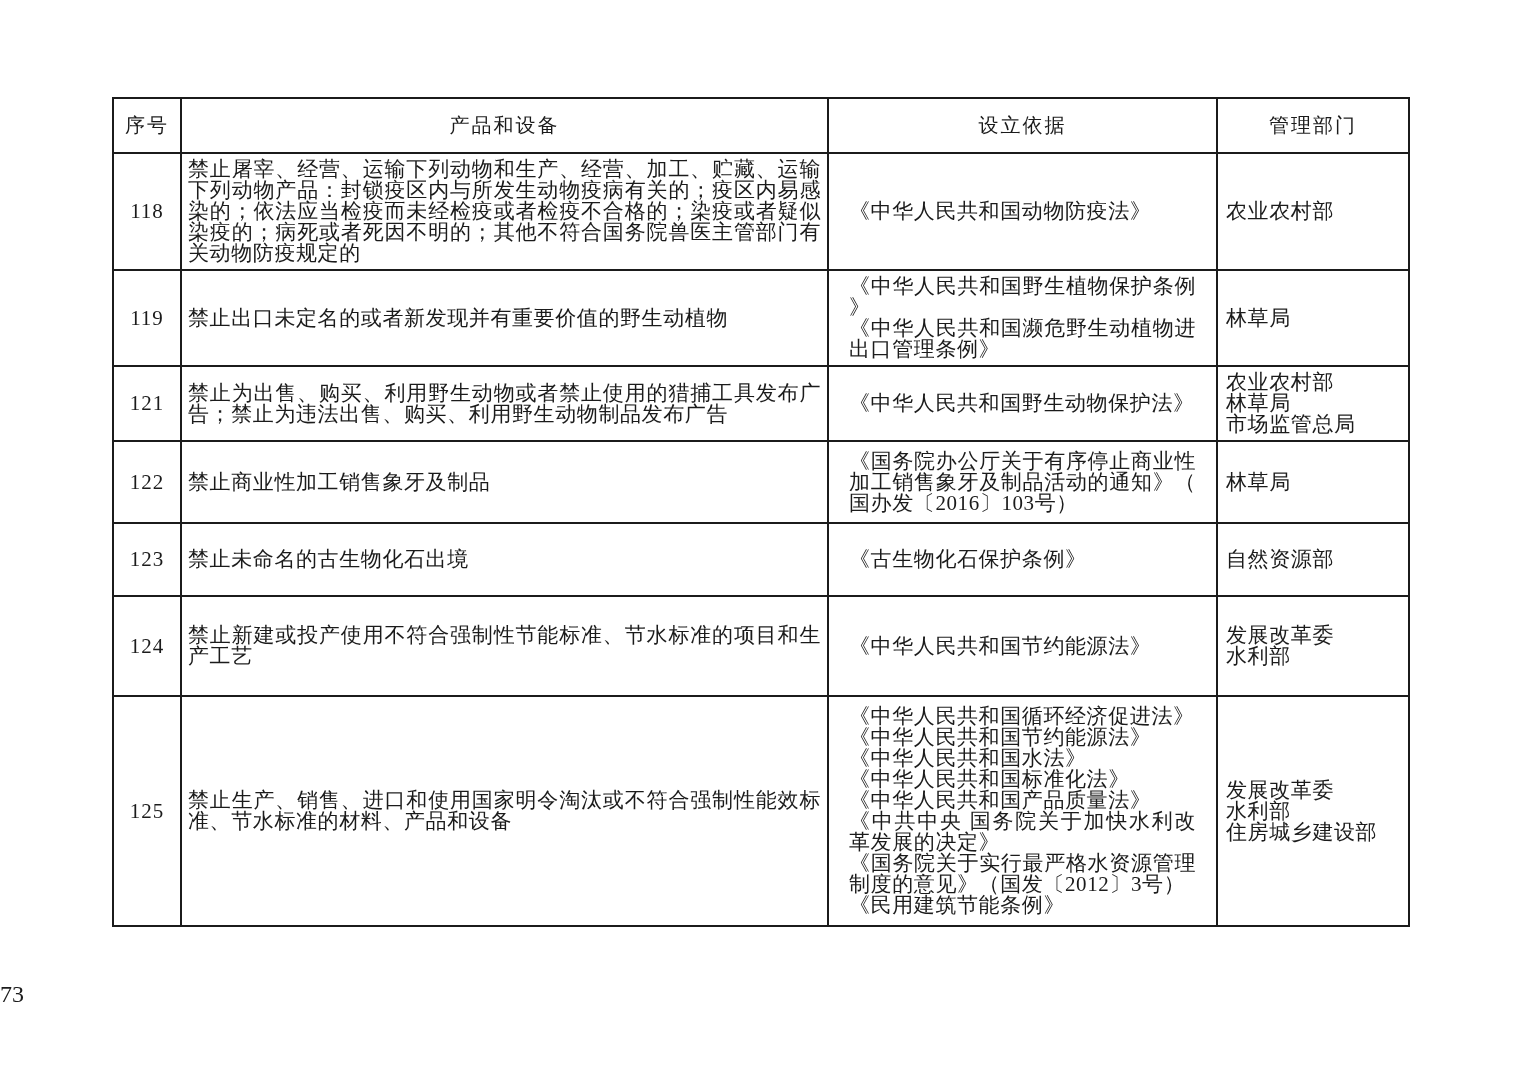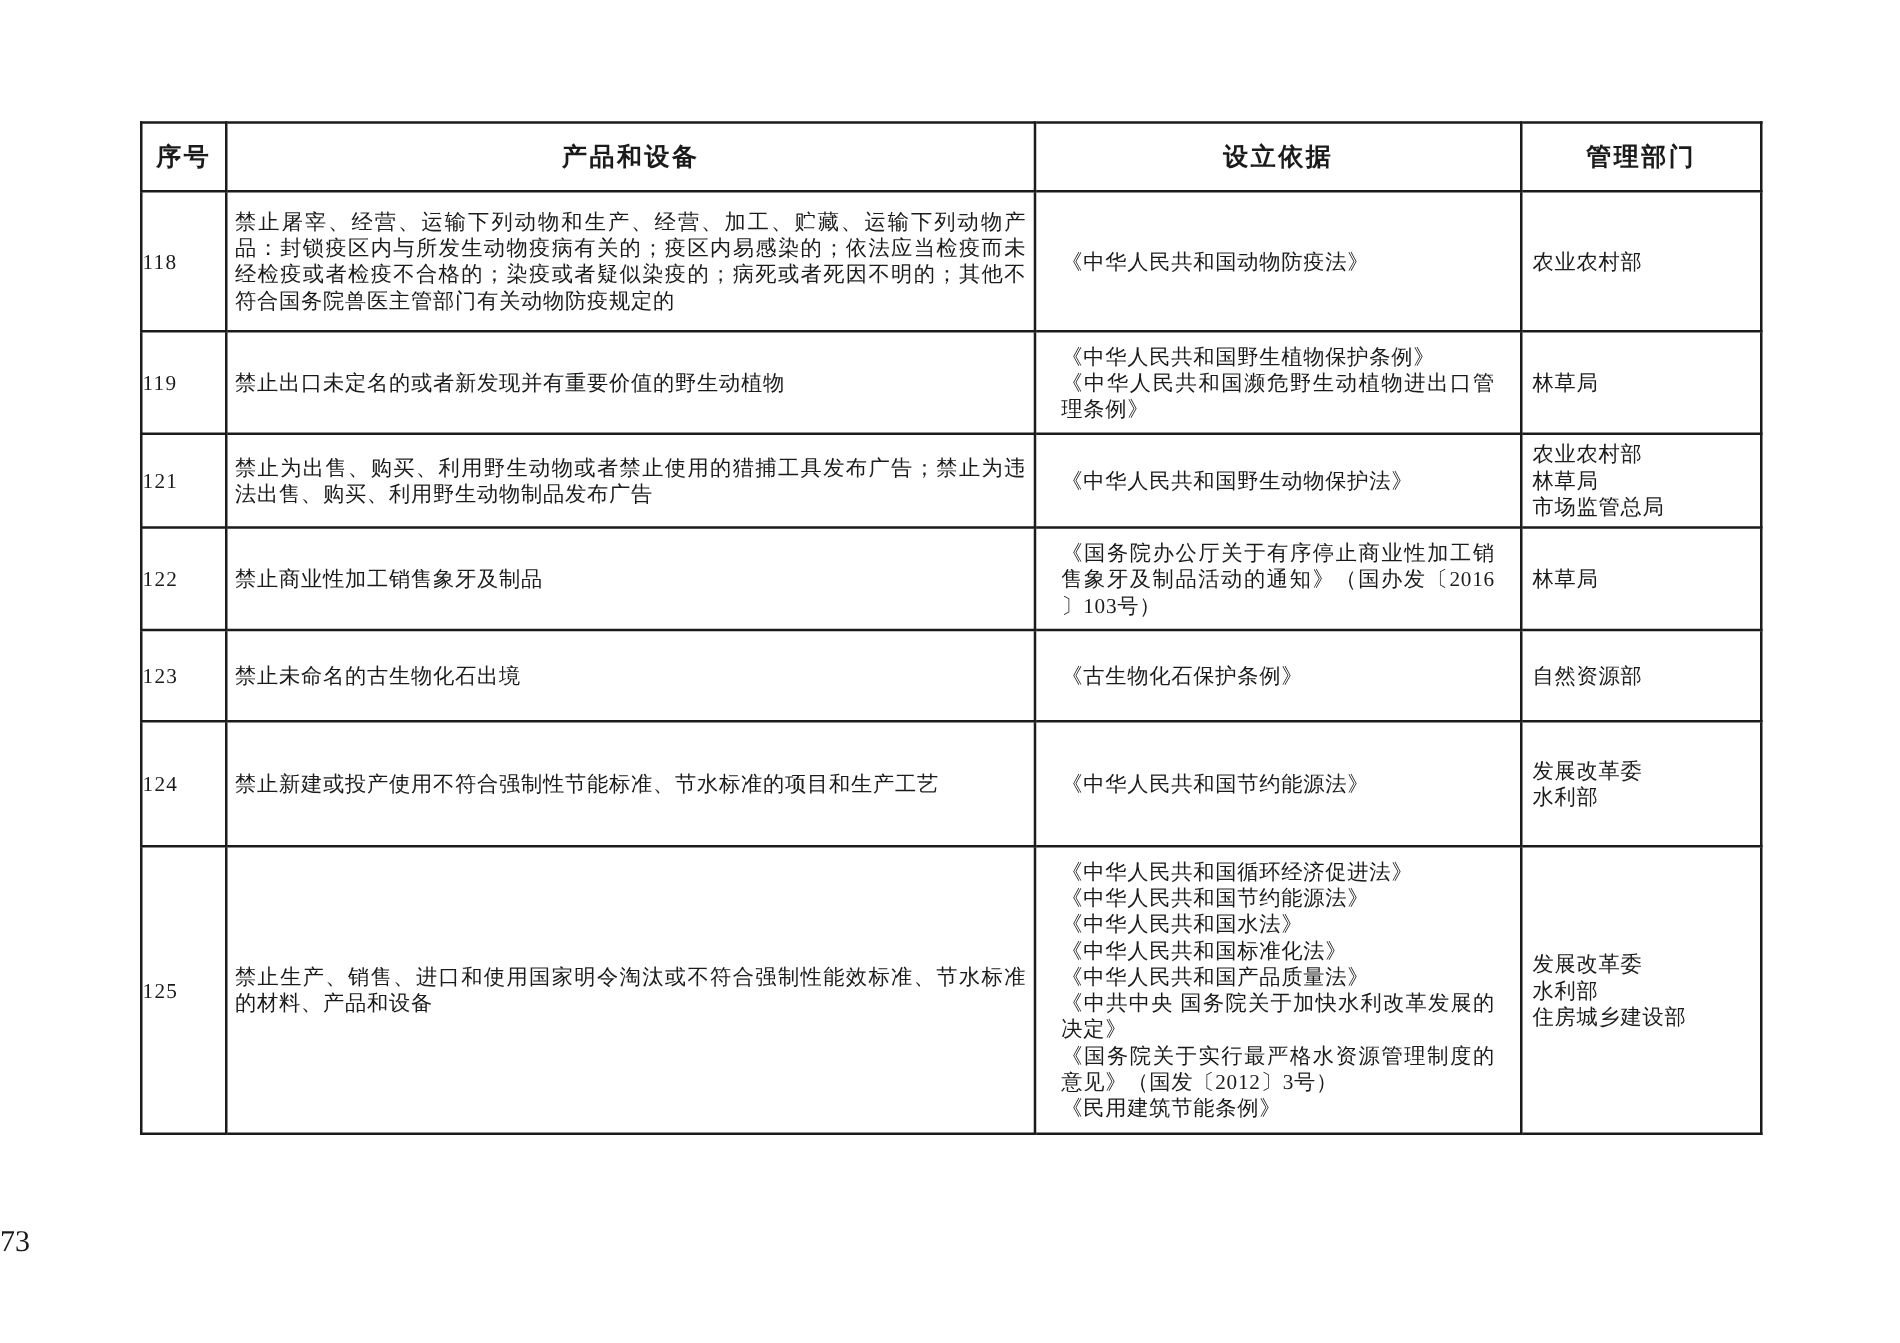--- a/index.html
+++ b/index.html
@@ -27,32 +27,33 @@
     width: 1296px;
   }
   .rules-table th,
   .rules-table td {
     border: 2px solid #1b1b1b;
     vertical-align: middle;
     box-sizing: border-box;
   }
   .rules-table th {
     font-size: 20px;
-    font-weight: bold;
+    font-weight: normal;
     height: 55px;
     letter-spacing: 2px;
     border-radius: 18px;
   }
   .rules-table td {
-    font-size: 17px;
+    font-size: 21px;
     line-height: 21px;
     letter-spacing: 0.6px;
     padding: 5px 8px;
   }
   td.col-index {
+    text-align: center;
     padding: 0;
     letter-spacing: 1px;
   }
   td.col-measure {
     text-align: justify;
     padding: 5px 6px;
   }
   td.col-basis {
     padding: 5px 20px;
     text-align: justify;

